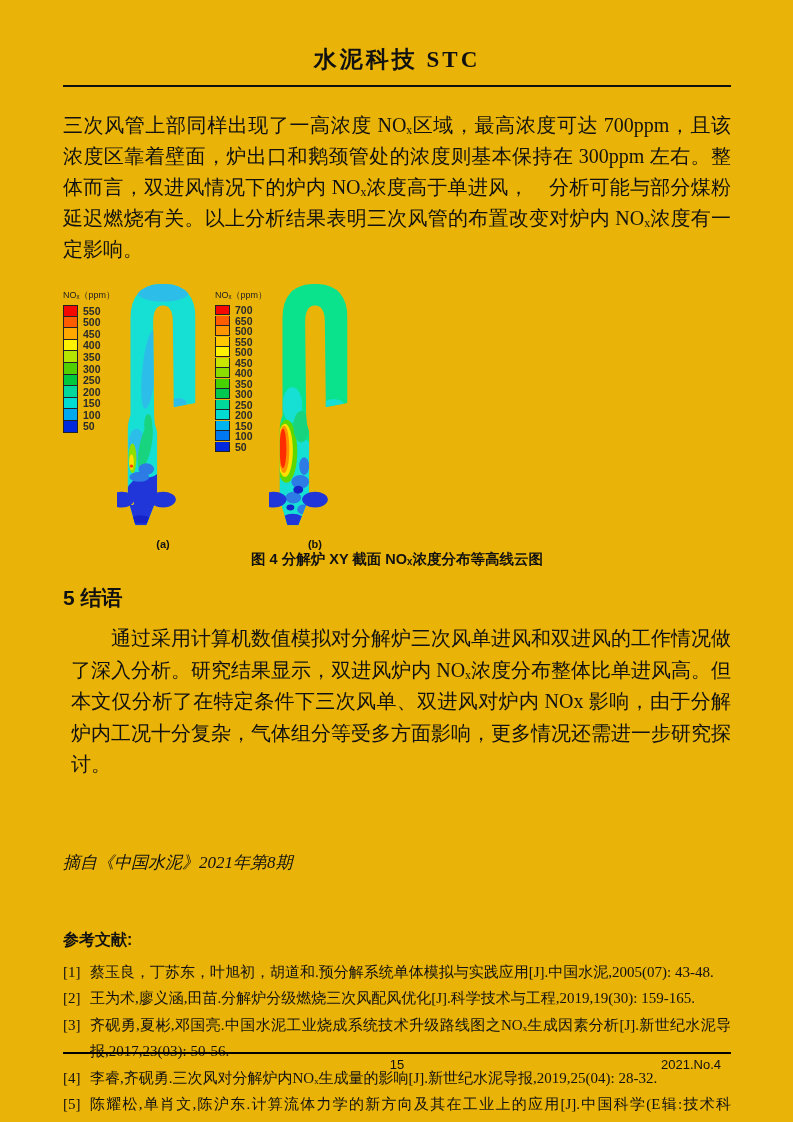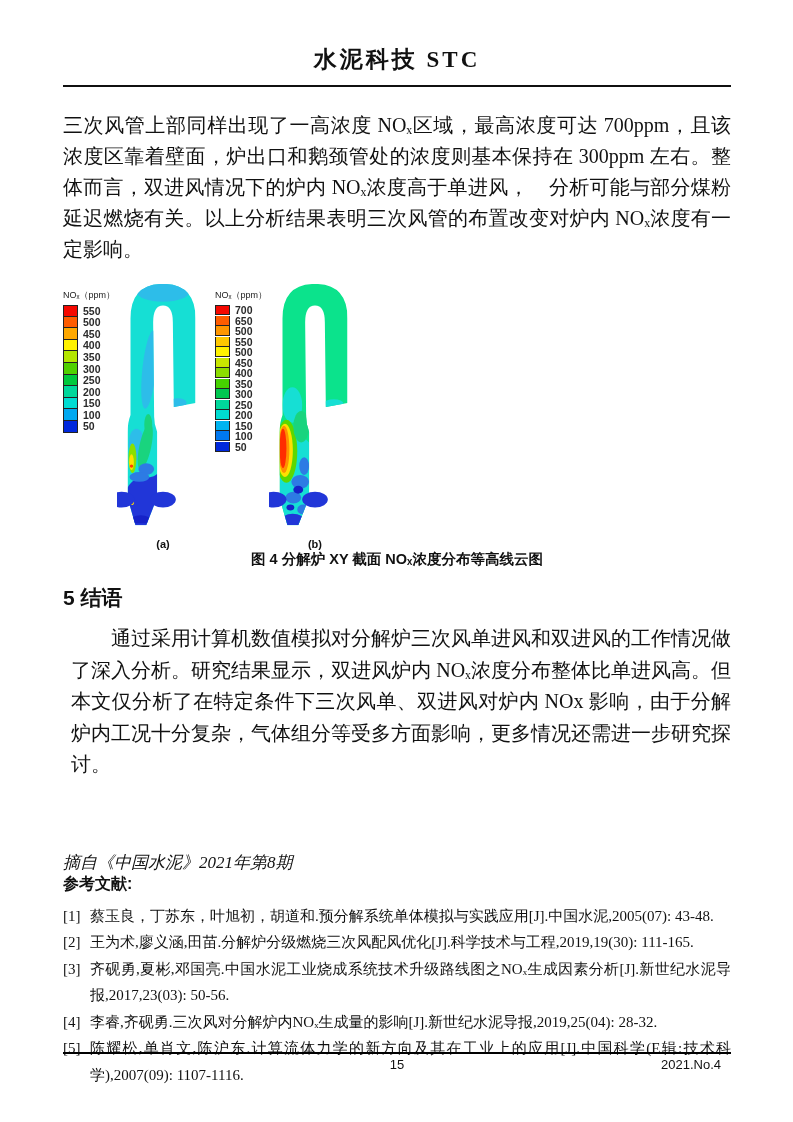--- a/index.html
+++ b/index.html
@@ -1,19 +1,19 @@
 <!DOCTYPE html>
 <html><head>
 <meta charset="utf-8">
 <style>
   * { margin:0; padding:0; box-sizing:border-box; }
   html,body { background:#888; }
   .page {
     width:793px; height:1122px; position:relative; margin:0 auto;
-    background:#ffffff; overflow:hidden; color:#111;
+    background:#eab308; overflow:hidden; color:#111;
     font-family:"Liberation Serif","DejaVu Serif",serif;
   }
   .content { padding:0 62px 0 63px; }
   .journal-title {
     text-align:center; font-weight:bold; font-size:23px; letter-spacing:3px;
     padding-top:44px; font-family:"Liberation Serif","DejaVu Serif",serif;
   }
   .header-rule { border-top:2px solid #101010; margin-top:10px; }
   .body-par {
     font-size:20px; line-height:31px; text-align:justify; margin-top:23px;
@@ -38,21 +38,21 @@
   .section-heading {
     font-family:"Liberation Sans","DejaVu Sans",sans-serif;
     font-weight:bold; font-size:21px; margin-top:15px;
   }
   .conclusion-par {
     font-size:20px; line-height:31.5px; text-align:justify; text-indent:2em; margin-top:11px;margin-left:8px;
   }
   .source-note { font-style:italic; font-size:17px; margin-top:70px; }
   .ref-heading {
     font-family:"Liberation Sans","DejaVu Sans",sans-serif;
-    font-weight:bold; font-size:16px; 
+    font-weight:bold; font-size:16px; margin-top:56px;
   }
   .ref-list { margin-top:8px; list-style:none; }
   .ref-item {
     position:relative; padding-left:27px; font-size:15px; line-height:26.5px;
     text-align:justify;
   }
   .ref-marker { position:absolute; left:0; top:0; }
   .footer-rule { position:absolute; left:63px; right:62px; top:1052px; border-top:2.5px solid #000; }
   .footer-row {
     position:absolute; left:63px; right:62px; top:1057px;
@@ -235,21 +235,21 @@
 
     <div class="ref-heading">参考文献:</div>
 
     <ul class="ref-list">
       <li class="ref-item">
         <span class="ref-marker">[1]</span>
         <span>蔡玉良，丁苏东，叶旭初，胡道和.预分解系统单体模拟与实践应用[J].中国水泥,2005(07): 43-48.</span>
       </li>
       <li class="ref-item">
         <span class="ref-marker">[2]</span>
-        <span>王为术,廖义涵,田苗.分解炉分级燃烧三次风配风优化[J].科学技术与工程,2019,19(30): 111-165.</span>
+        <span>王为术,廖义涵,田苗.分解炉分级燃烧三次风配风优化[J].科学技术与工程,2019,19(30): 159-165.</span>
       </li>
       <li class="ref-item">
         <span class="ref-marker">[3]</span>
         <span>齐砚勇,夏彬,邓国亮.中国水泥工业烧成系统技术升级路线图之NOₓ生成因素分析[J].新世纪水泥导报,2017,23(03): 50-56.</span>
       </li>
       <li class="ref-item">
         <span class="ref-marker">[4]</span>
         <span>李睿,齐砚勇.三次风对分解炉内NOₓ生成量的影响[J].新世纪水泥导报,2019,25(04): 28-32.</span>
       </li>
       <li class="ref-item">

